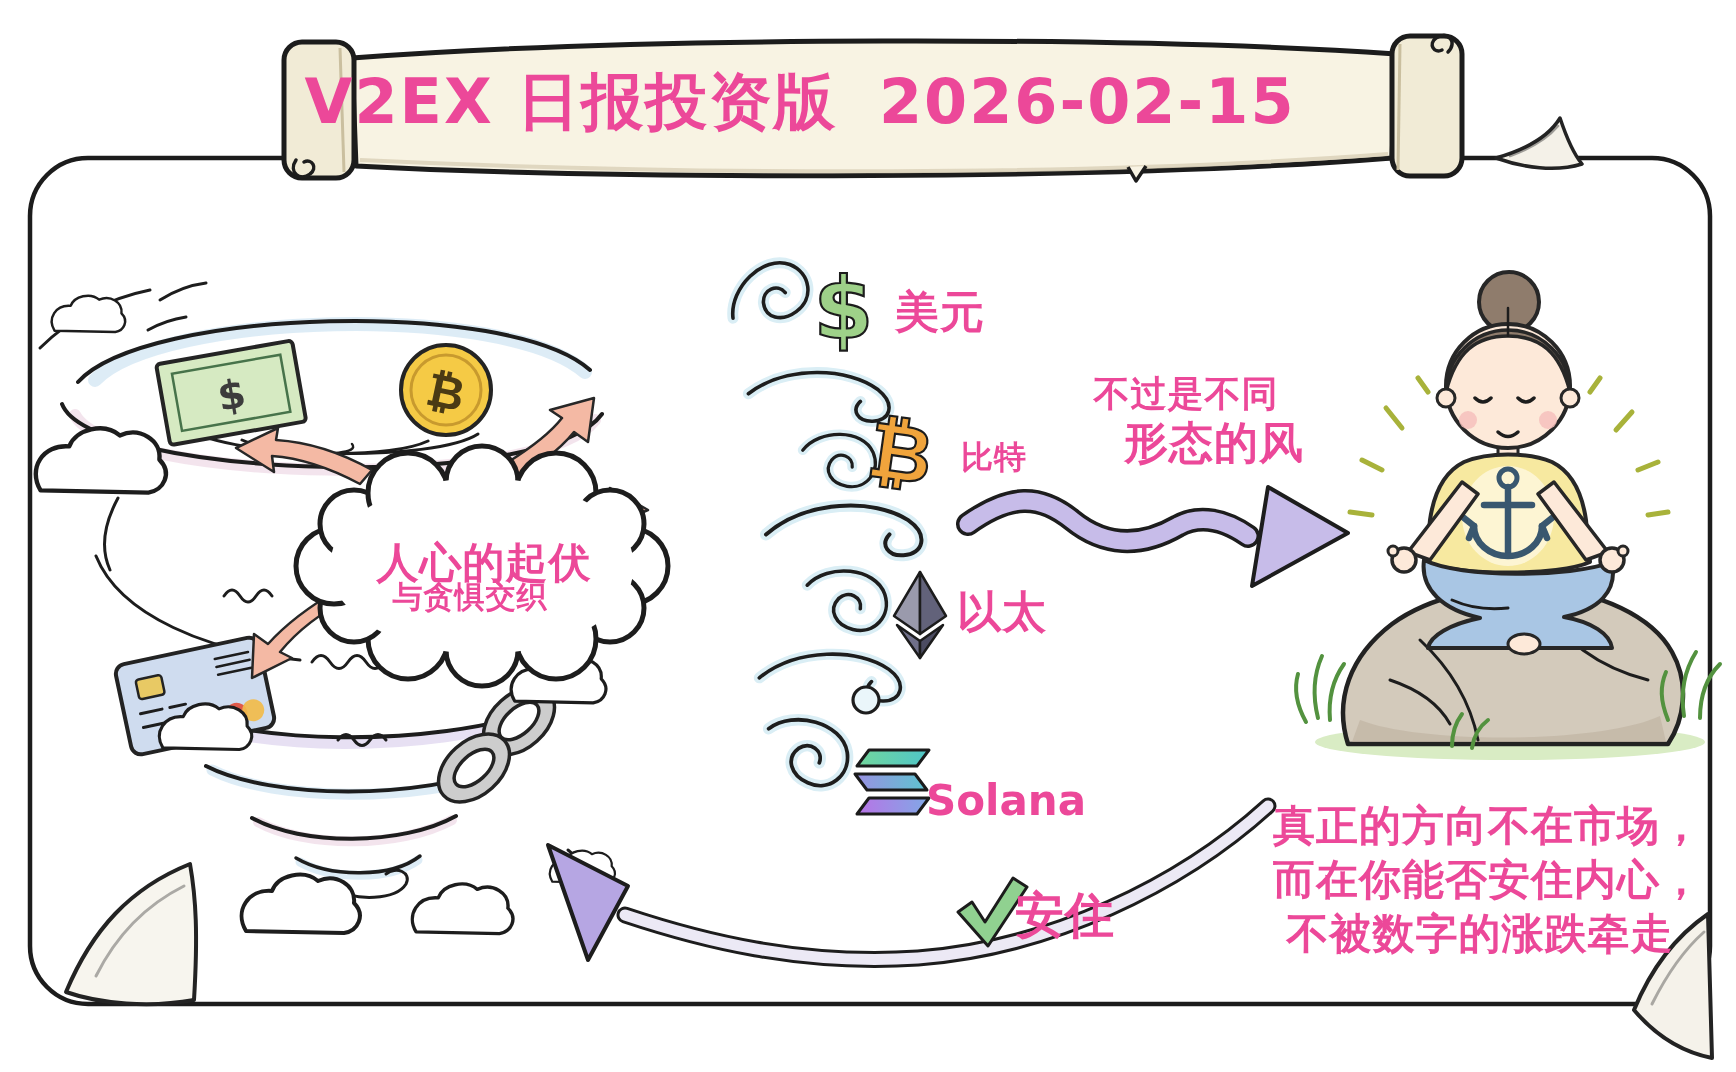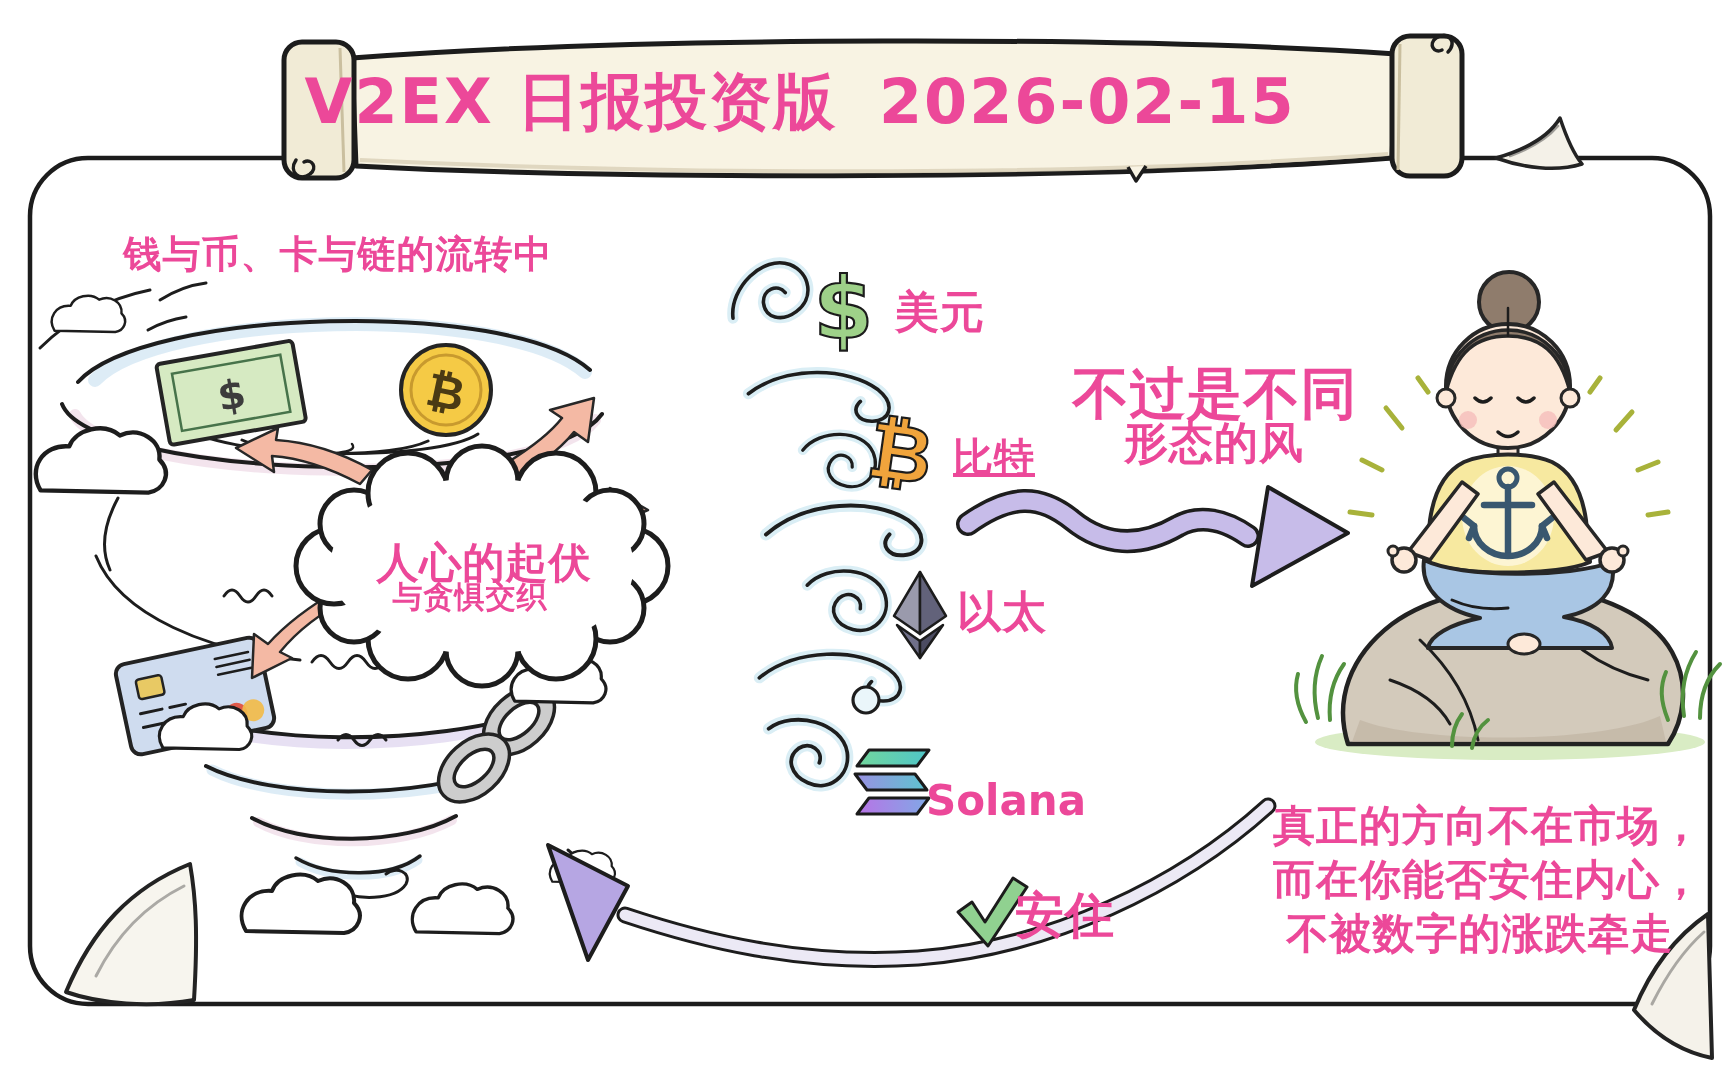--- a/index.html
+++ b/index.html
@@ -275,36 +275,35 @@
     <path d="M 1400,44 L 1398,170" stroke="#cabf9f" stroke-width="3" fill="none"></path>
     <path d="M 1128,167 L 1136,181 L 1146,166" fill="#f8f3e3" stroke="#1c1c1c" stroke-width="3.5" stroke-linejoin="round"></path>
   </g>
 </svg>
 
 <div class="t" style="left:800px;top:102px;font-size:62px;letter-spacing:2px;">
   <span>V2EX 日报投资版</span>
   <span style="margin-left:18px;">2026-02-15</span>
 </div>
 
-<div class="t" style="left:338px;top:254px;font-size:38px;">钱与币、卡与链的流转中</div>
 
 <div class="t" style="left:484px;top:563px;font-size:42px;">人心的起伏</div>
 <div class="t" style="left:470px;top:597px;font-size:30px;">与贪惧交织</div>
 
 <div class="t sym" style="left:844px;top:308px;font-size:86px;color:#9ed189;">$</div>
 <div class="t" style="left:940px;top:312px;font-size:44px;">美元</div>
 
 <div class="t sym" style="left:901px;top:453px;font-size:78px;color:#f0a43c;transform:translate(-50%,-50%) rotate(8deg);">₿</div>
-<div class="t" style="left:994px;top:457px;font-size:40px;text-decoration:underline;">比特</div>
+<div class="t" style="left:994px;top:457px;font-size:32px;">比特</div>
 
 <div class="t" style="left:1002px;top:612px;font-size:44px;">以太</div>
 
 <div class="t" style="left:1006px;top:801px;font-size:42px;font-weight:600;letter-spacing:0;">Solana</div>
 
-<div class="t" style="left:1215px;top:394px;font-size:56px;">不过是不同</div>
+<div class="t" style="left:1186px;top:394px;font-size:36px;">不过是不同</div>
 <div class="t" style="left:1214px;top:443px;font-size:44px;">形态的风</div>
 
 <div class="t" style="left:1065px;top:915px;font-size:49px;">安住</div>
 
 <div class="t" style="left:1488px;top:826px;font-size:42px;text-align:right;">真正的方向不在市场，</div>
 <div class="t" style="left:1480px;top:934px;font-size:42px;">不被数字的涨跌牵走</div>
 <div class="t" style="left:1488px;top:880px;font-size:42px;">而在你能否安住内心，</div>
 
 </div>
 

